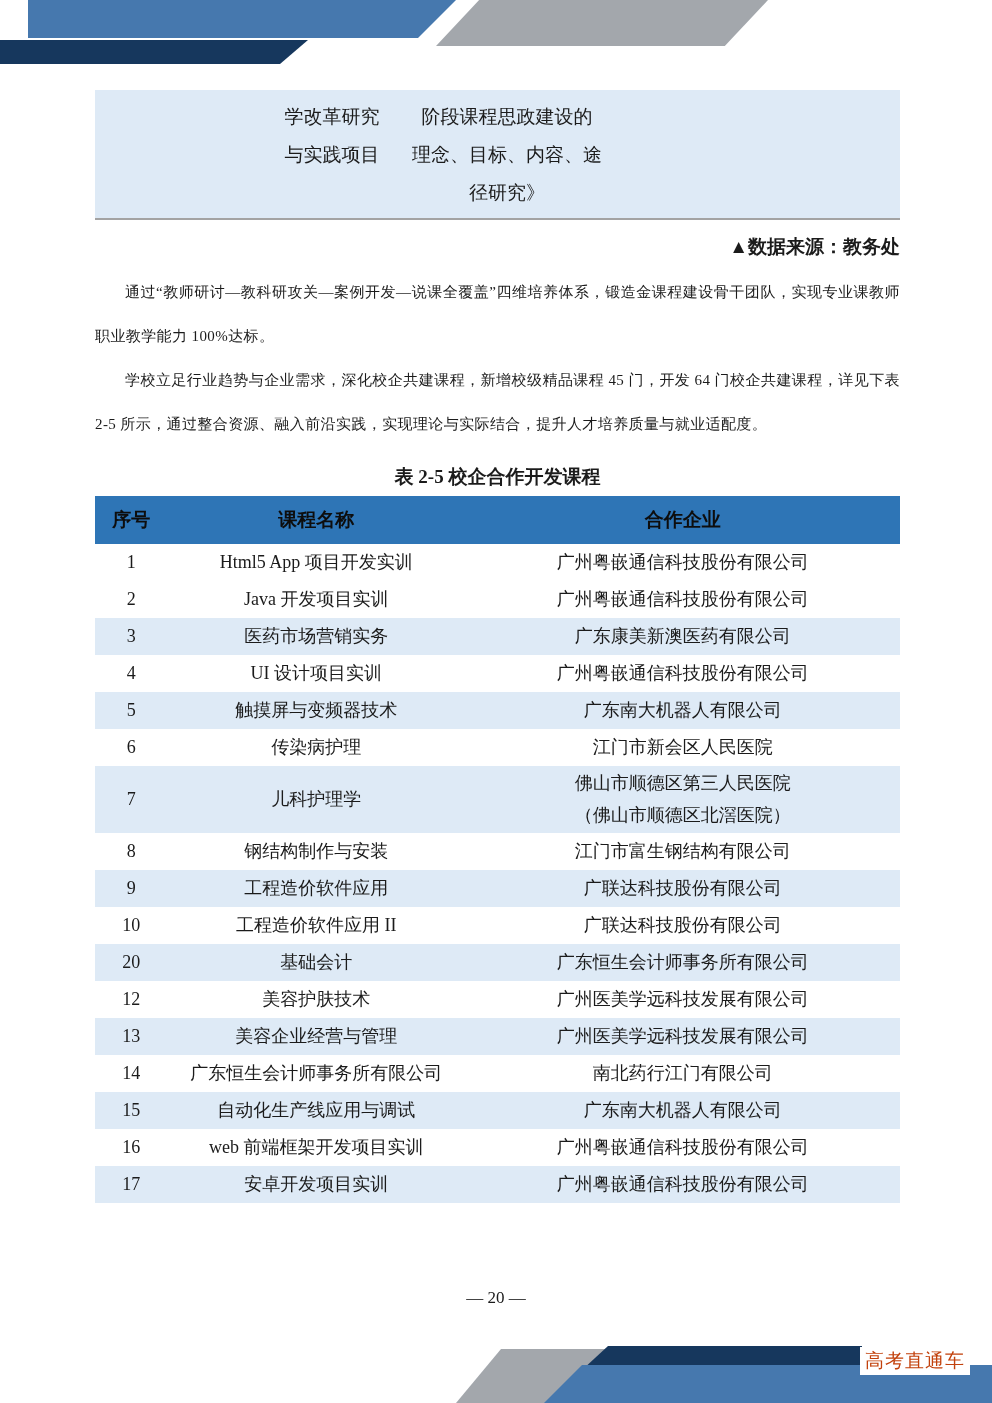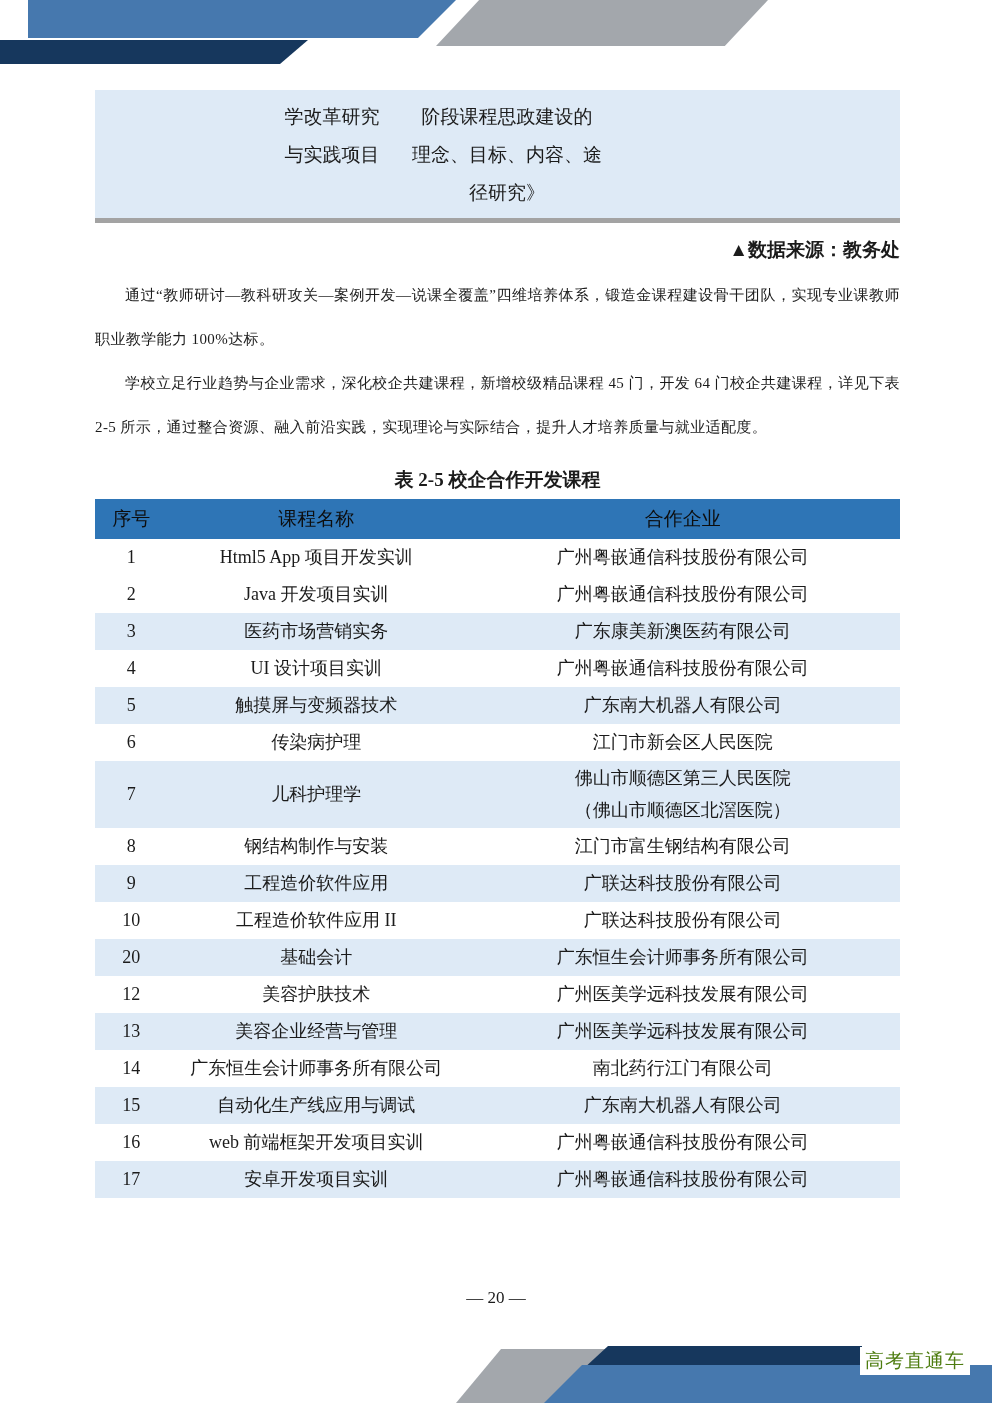--- a/index.html
+++ b/index.html
@@ -52,39 +52,39 @@
     background: #4678AE;
     clip-path: polygon(38px 0, 100% 0, 100% 100%, 0 100%);
     z-index: 2;
   }
   .watermark {
     position: absolute;
     right: 22px; bottom: 28px;
     z-index: 3;
     font-family: Liberation Serif, serif;
     font-size: 19px;
-    color: #4d7c0f;
+    color: #c2410c;
     background: #ffffff;
     padding: 1px 5px;
     letter-spacing: 1px;
   }
 
   
   .content {
     position: absolute;
     left: 95px; top: 90px;
     width: 805px;
     z-index: 2;
   }
 
   
   .fragment {
     width: 100%;
     background: #DEEAF6;
-    border-bottom: 5px solid #a3a3a3;
+    border-bottom: 2px solid #a3a3a3;
     padding: 8px 0 6px 172px;
     display: flex;
     align-items: flex-start;
   }
   .frag-col { font-size: 19px; line-height: 38px; text-align: center; }
   .frag-col-1 { width: 130px; }
   .frag-col-2 { width: 220px; }
 
   .caption {
     text-align: right;
@@ -113,23 +113,23 @@
     border-collapse: collapse;
     table-layout: fixed;
     font-size: 18px;
   }
   .course-table col.c1 { width: 9%; }
   .course-table col.c2 { width: 37%; }
   .course-table col.c3 { width: 54%; }
   .course-table th {
     background: #2E75B6;
     color: #0d0d0d;
-    font-weight: normal;
+    font-weight: bold;
     font-size: 19px;
-    height: 40px;
+    height: 48px;
     text-align: center;
     vertical-align: middle;
     margin-top: 32px;
   }
   .course-table td {
     height: 37px;
     text-align: center;
     vertical-align: middle;
     padding: 2px 4px;
     line-height: 1.75;

